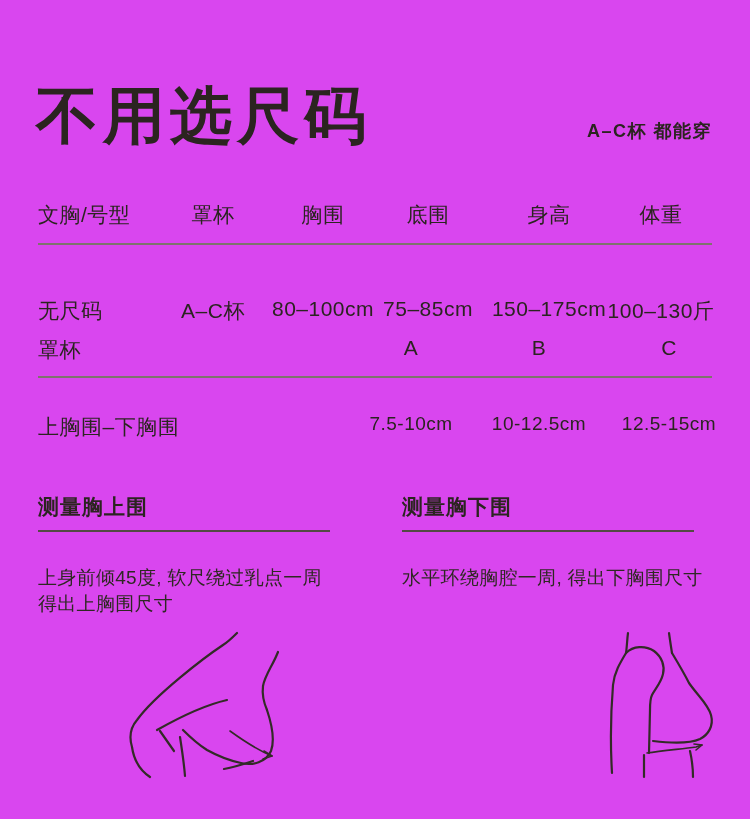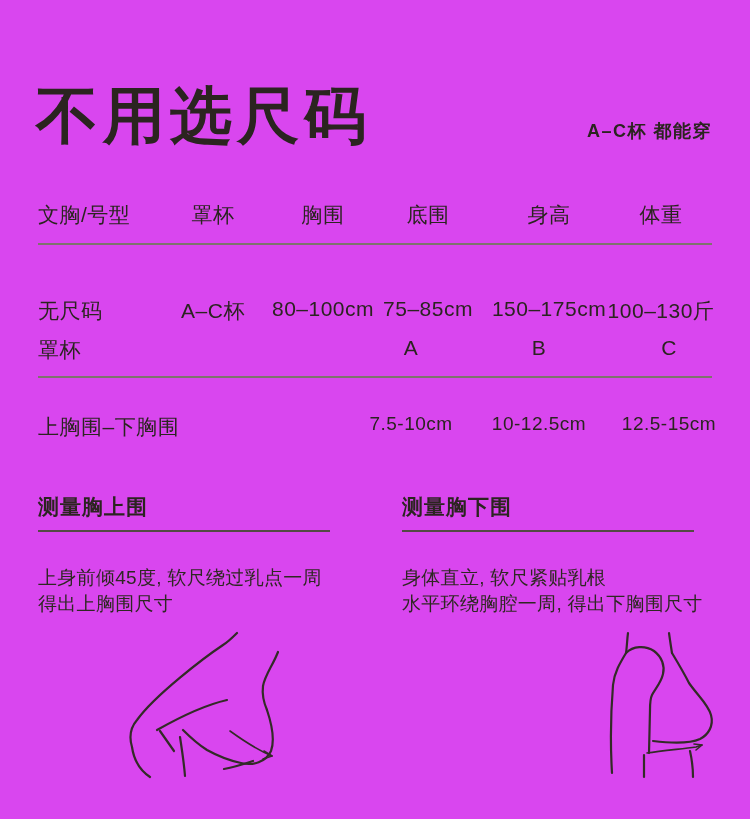--- a/index.html
+++ b/index.html
@@ -104,21 +104,20 @@
       <path class="arrow" d="M110 106 C128 119 140 126 152 131"></path>
       <path class="arrow" d="M152 131 L144 126 M152 131 L143 134"></path>
     </svg>
   </div>
 
   
   <div class="grp">
     <div class="sec-title sec-right">测量胸下围</div>
     <div class="sec-line sec-right"></div>
     <div class="para sec-right">
-      <div>身体直立, 软尺紧贴乳根</div>
       <div>水平环绕胸腔一周, 得出下胸围尺寸</div>
     </div>
     <svg class="fig fig-right" width="125" height="158" viewBox="0 0 125 158" aria-hidden="true">
       <path d="M28 8 C27 15 27 22 26 28"></path>
       <path d="M26 28 C20 38 14 48 13 60 C11 85 10 115 12 148"></path>
       <path d="M26 28 C33 21 45 20 54 26 C62 32 65 41 63 49 C61 58 55 64 52 70 C50 74 50 79 50 85 L49 128"></path>
       <path d="M69 8 C70 15 71 22 72 28"></path>
       <path d="M72 28 C78 38 84 48 89 58 C98 71 108 79 111 90 C114 101 108 110 100 114 C89 119 69 118 53 116"></path>
       <path d="M90 126 C92 135 93 143 93 152"></path>
       <path d="M44 130 L44 152"></path>

